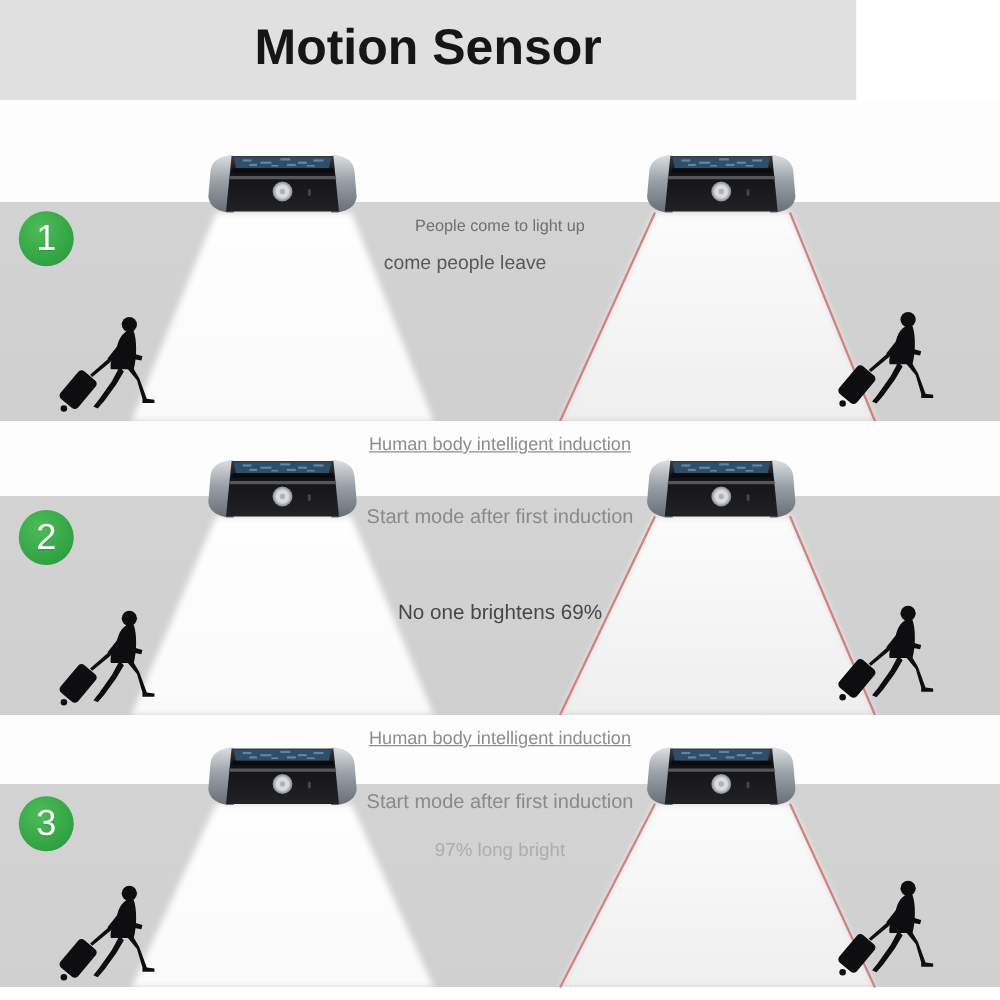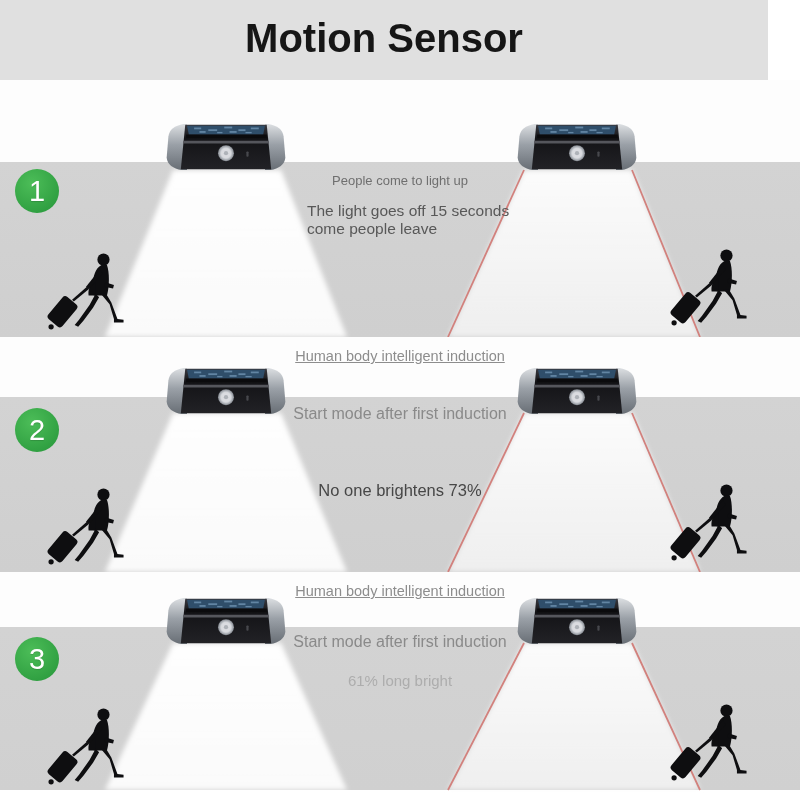--- a/index.html
+++ b/index.html
@@ -1,19 +1,19 @@
 <!DOCTYPE html>
 <html><head>
 <meta charset="utf-8">
 <style>
   html,body{margin:0;padding:0;background:#fff;}
   #page{position:relative;width:800px;height:800px;overflow:hidden;background:#fff;
         font-family:"Liberation Sans",sans-serif;}
   
-  #header{position:absolute;left:0;top:0;width:768px;height:80px;background:#e0e0e0;}
+  #header{position:absolute;left:0;top:0;width:685px;height:80px;background:#e0e0e0;}
   #title{position:absolute;left:0;right:0;top:16px;text-align:center;
          font-size:40px;font-weight:700;color:#161616;letter-spacing:0px;}
   
   .section{position:absolute;left:0;width:800px;overflow:hidden;}
   #sec1{top:80px;height:257px;
         background:linear-gradient(180deg,#fdfdfd 0,#fdfdfd 82px,#d3d3d3 82px,#cfcfcf 100%);}
   #sec2{top:337px;height:235px;
         background:linear-gradient(180deg,#fdfdfd 0,#fdfdfd 60px,#d3d3d3 60px,#cfcfcf 100%);}
   #sec3{top:572px;height:228px;
         background:linear-gradient(180deg,#fdfdfd 0,#fdfdfd 55px,#d3d3d3 55px,#d0d0d0 218px,#ffffff 218px);}
@@ -123,21 +123,20 @@
     </svg>
     <svg class="fixture" style="left:164px;top:42px" viewBox="0 0 140 56">
         <use href="#sym-fixture"></use>
       </svg>
     <svg class="fixture" style="left:515px;top:42px" viewBox="0 0 140 56">
         <use href="#sym-fixture"></use>
       </svg>
     <div class="badge" style="top:89px">1</div>
     <div class="txt cap-small" style="top:93px">People come to light up</div>
     <div class="detail" style="top:122px">
-      <div>The light goes off 15 seconds</div>
       <div>come people leave</div>
     </div>
     <svg class="person" style="left:45px;top:170px" viewBox="0 0 110 95">
         <use href="#sym-person"></use>
       </svg>
     <svg class="person" style="left:668px;top:166px" viewBox="0 0 110 95">
         <use href="#sym-person"></use>
       </svg>
   </div>
 
@@ -150,21 +149,21 @@
     </svg>
     <svg class="fixture" style="left:164px;top:29px" viewBox="0 0 140 56">
         <use href="#sym-fixture"></use>
       </svg>
     <svg class="fixture" style="left:515px;top:29px" viewBox="0 0 140 56">
         <use href="#sym-fixture"></use>
       </svg>
     <div class="badge" style="top:71px">2</div>
     <div class="txt cap-top" style="top:11px">Human body intelligent induction</div>
     <div class="txt cap-main" style="top:68px">Start mode after first induction</div>
-    <div class="txt cap-sub-dark" style="top:144px">No one brightens 73%</div>
+    <div class="txt cap-sub-dark" style="top:144px">No one brightens 69%</div>
     <svg class="person" style="left:45px;top:148px" viewBox="0 0 110 95">
         <use href="#sym-person"></use>
       </svg>
     <svg class="person" style="left:668px;top:144px" viewBox="0 0 110 95">
         <use href="#sym-person"></use>
       </svg>
   </div>
 
   <div id="sec3" class="section">
     <svg class="beam-svg" width="800" height="228">
@@ -175,21 +174,21 @@
     </svg>
     <svg class="fixture" style="left:164px;top:24px" viewBox="0 0 140 56">
         <use href="#sym-fixture"></use>
       </svg>
     <svg class="fixture" style="left:515px;top:24px" viewBox="0 0 140 56">
         <use href="#sym-fixture"></use>
       </svg>
     <div class="badge" style="top:65px">3</div>
     <div class="txt cap-top" style="top:11px">Human body intelligent induction</div>
     <div class="txt cap-main" style="top:61px">Start mode after first induction</div>
-    <div class="txt cap-sub-light" style="top:100px;font-size:15px;color:#adadad">61% long bright</div>
+    <div class="txt cap-sub-light" style="top:100px;font-size:15px;color:#adadad">97% long bright</div>
     <svg class="person" style="left:45px;top:133px" viewBox="0 0 110 95">
         <use href="#sym-person"></use>
       </svg>
     <svg class="person" style="left:668px;top:129px" viewBox="0 0 110 95">
         <use href="#sym-person"></use>
       </svg>
   </div>
 
 </div>
 

